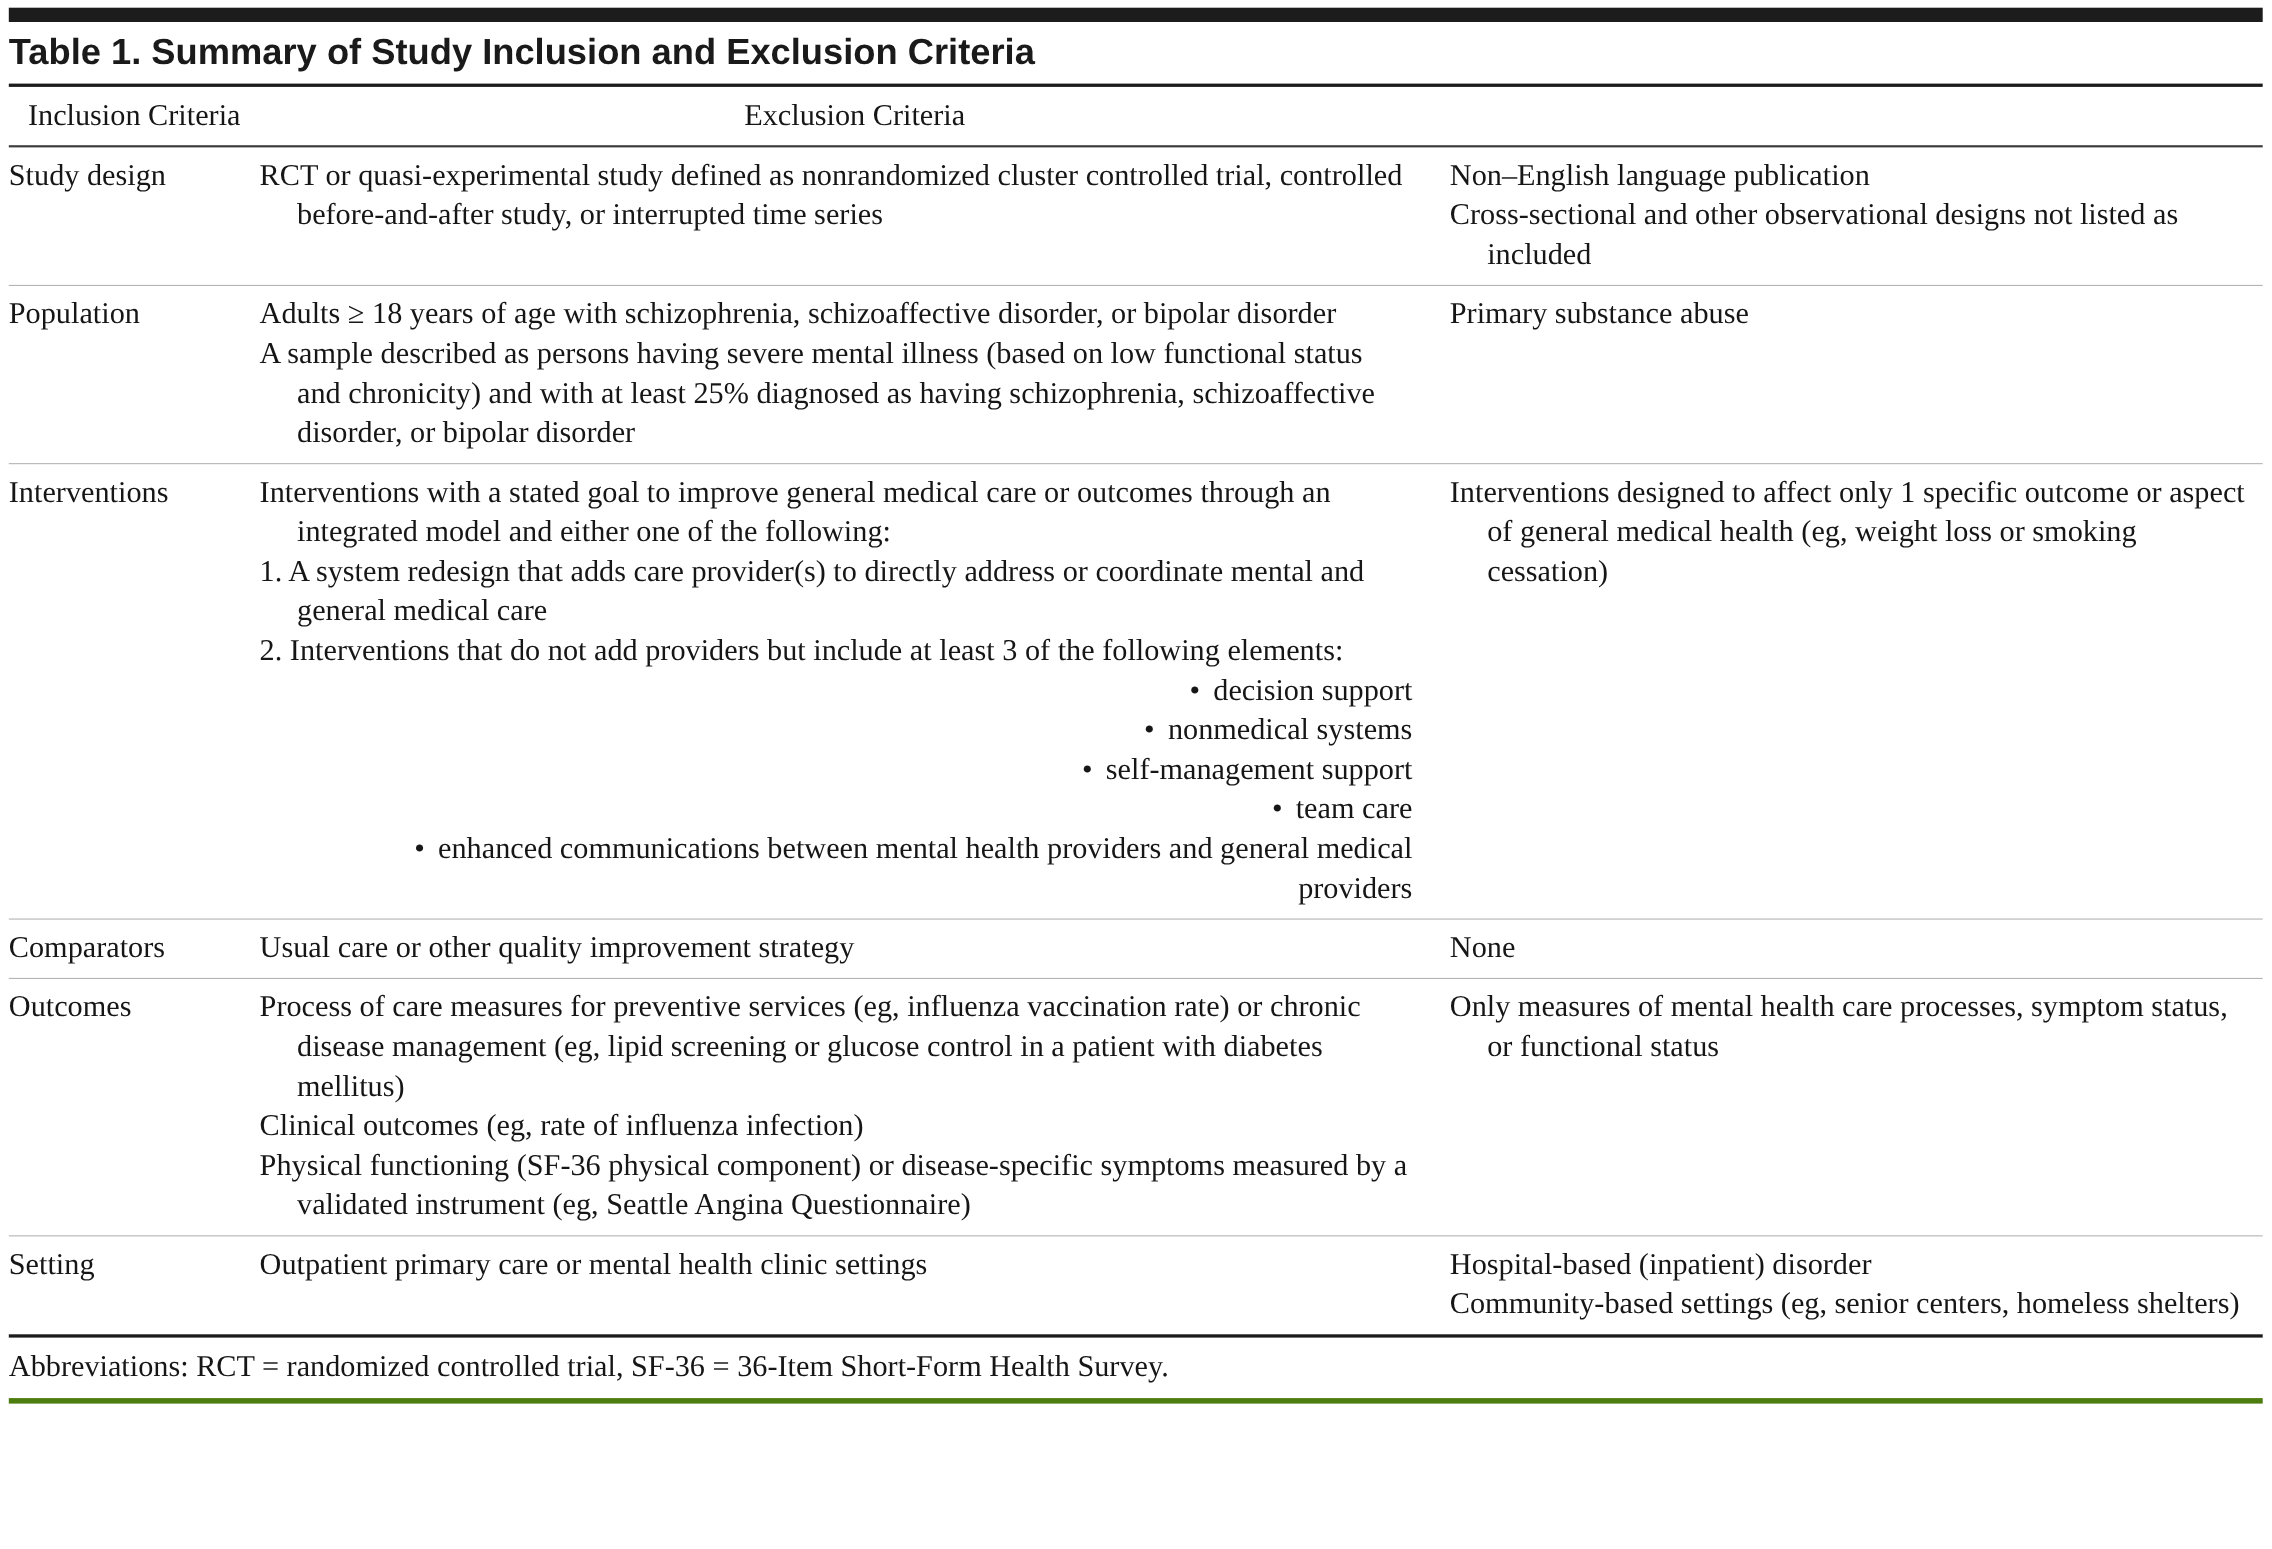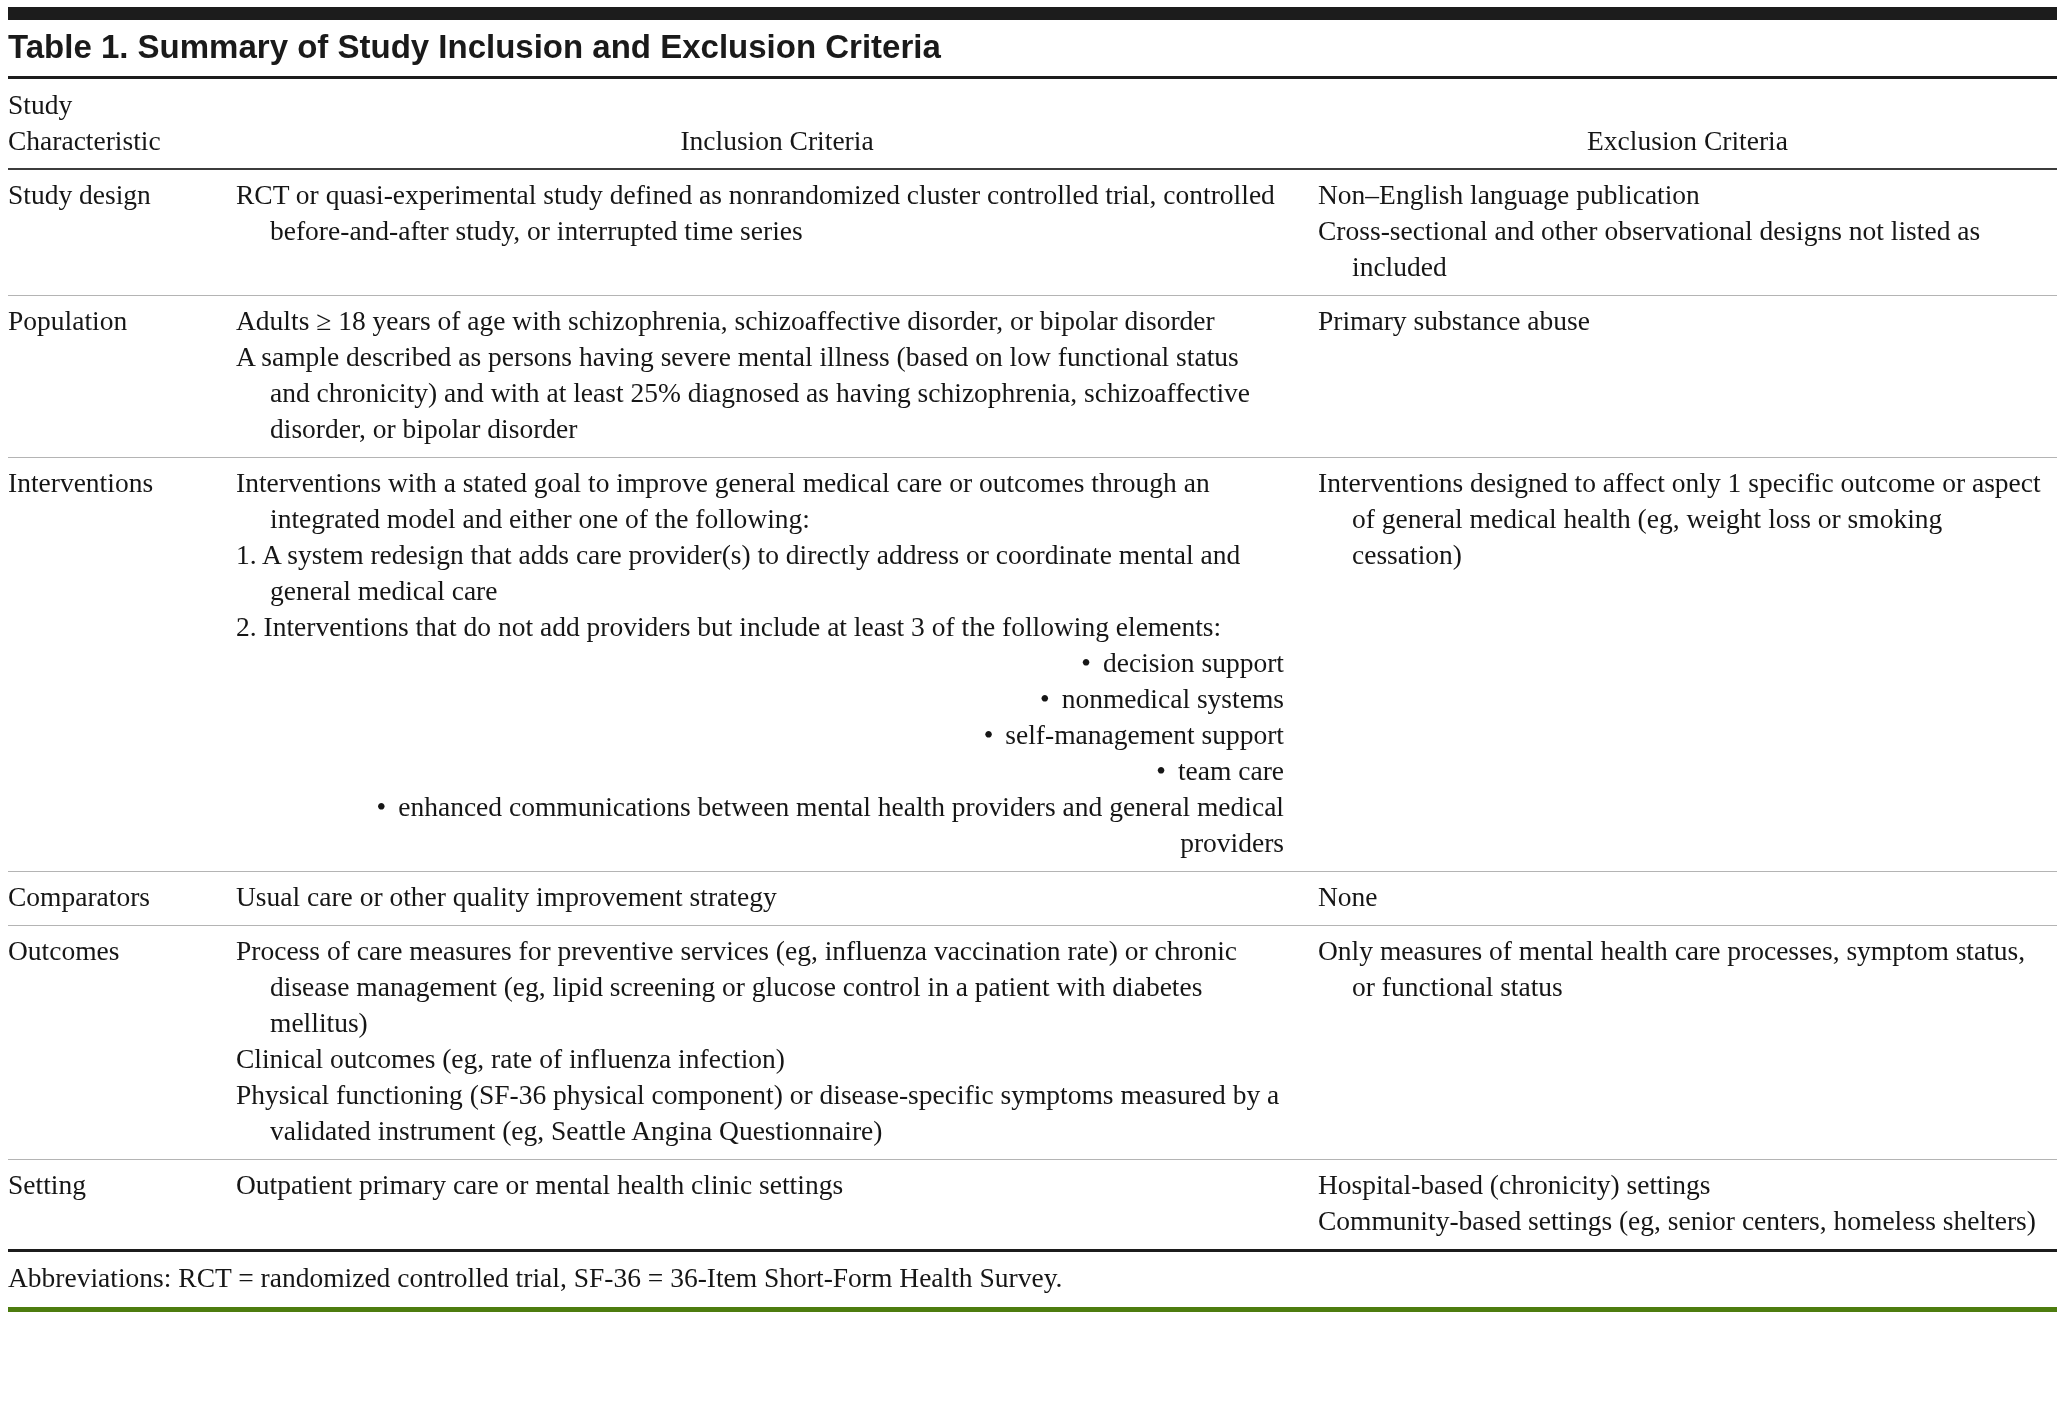--- a/index.html
+++ b/index.html
@@ -79,24 +79,20 @@
 </head>
 <body>
 
 <div class="page">
 
   <div class="top-bar"></div>
 
   <h1 class="title">Table 1. Summary of Study Inclusion and Exclusion Criteria</h1>
 
   <div class="grid-row header-row">
-    <div class="hdr-cell">
-      <span>Study</span><br>
-      <span>Characteristic</span>
-    </div>
     <div class="hdr-cell hdr-center">Inclusion Criteria</div>
     <div class="hdr-cell hdr-center">Exclusion Criteria</div>
   </div>
 
   <div id="table-body">
       <div class="grid-row body-row">
         <div class="cell-characteristic">Study design</div>
         <div class="cell-inclusion">
           <p class="para hang"><span>RCT or quasi-experimental study defined as nonrandomized cluster controlled trial, controlled before-and-after study, or interrupted time series</span></p>
         </div>
@@ -150,21 +146,21 @@
         <div class="cell-exclusion">
           <p class="para hang"><span>Only measures of mental health care processes, symptom status, or functional status</span></p>
         </div>
       </div>
       <div class="grid-row body-row">
         <div class="cell-characteristic">Setting</div>
         <div class="cell-inclusion">
           <p class="para hang"><span>Outpatient primary care or mental health clinic settings</span></p>
         </div>
         <div class="cell-exclusion">
-          <p class="para hang"><span>Hospital-based (chronicity) settings</span></p>
+          <p class="para hang"><span>Hospital-based (inpatient) disorder</span></p>
           <p class="para hang"><span>Community-based settings (eg, senior centers, homeless shelters)</span></p>
         </div>
       </div>
     </div>
 
   <div class="footnote">Abbreviations: RCT = randomized controlled trial, SF-36 = 36-Item Short-Form Health Survey.</div>
 
 </div>
 
 </body></html>

